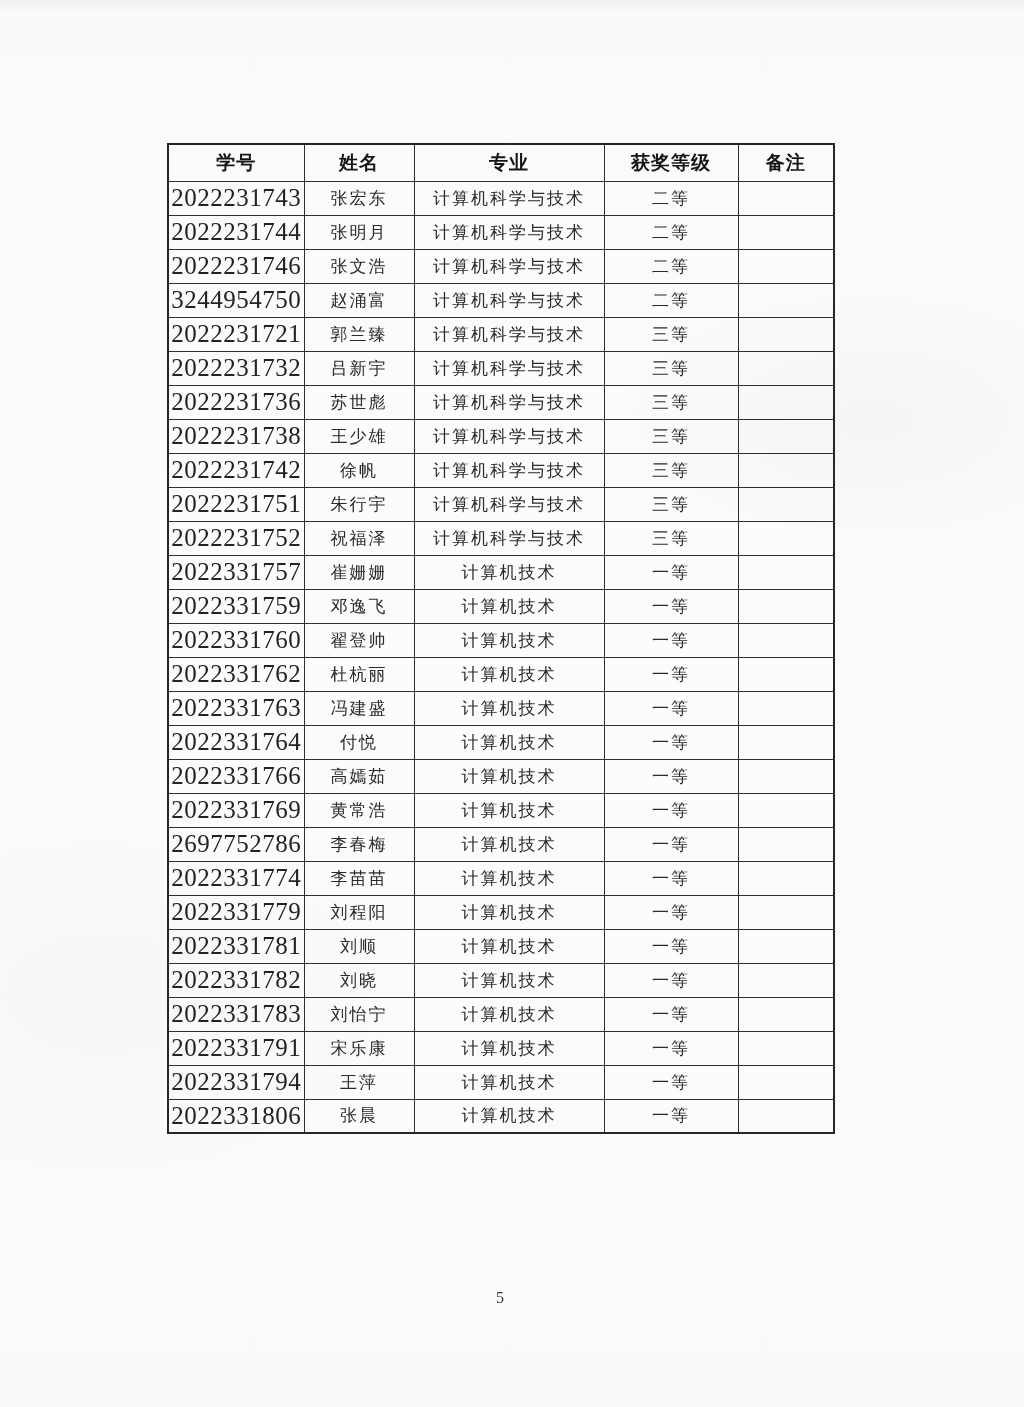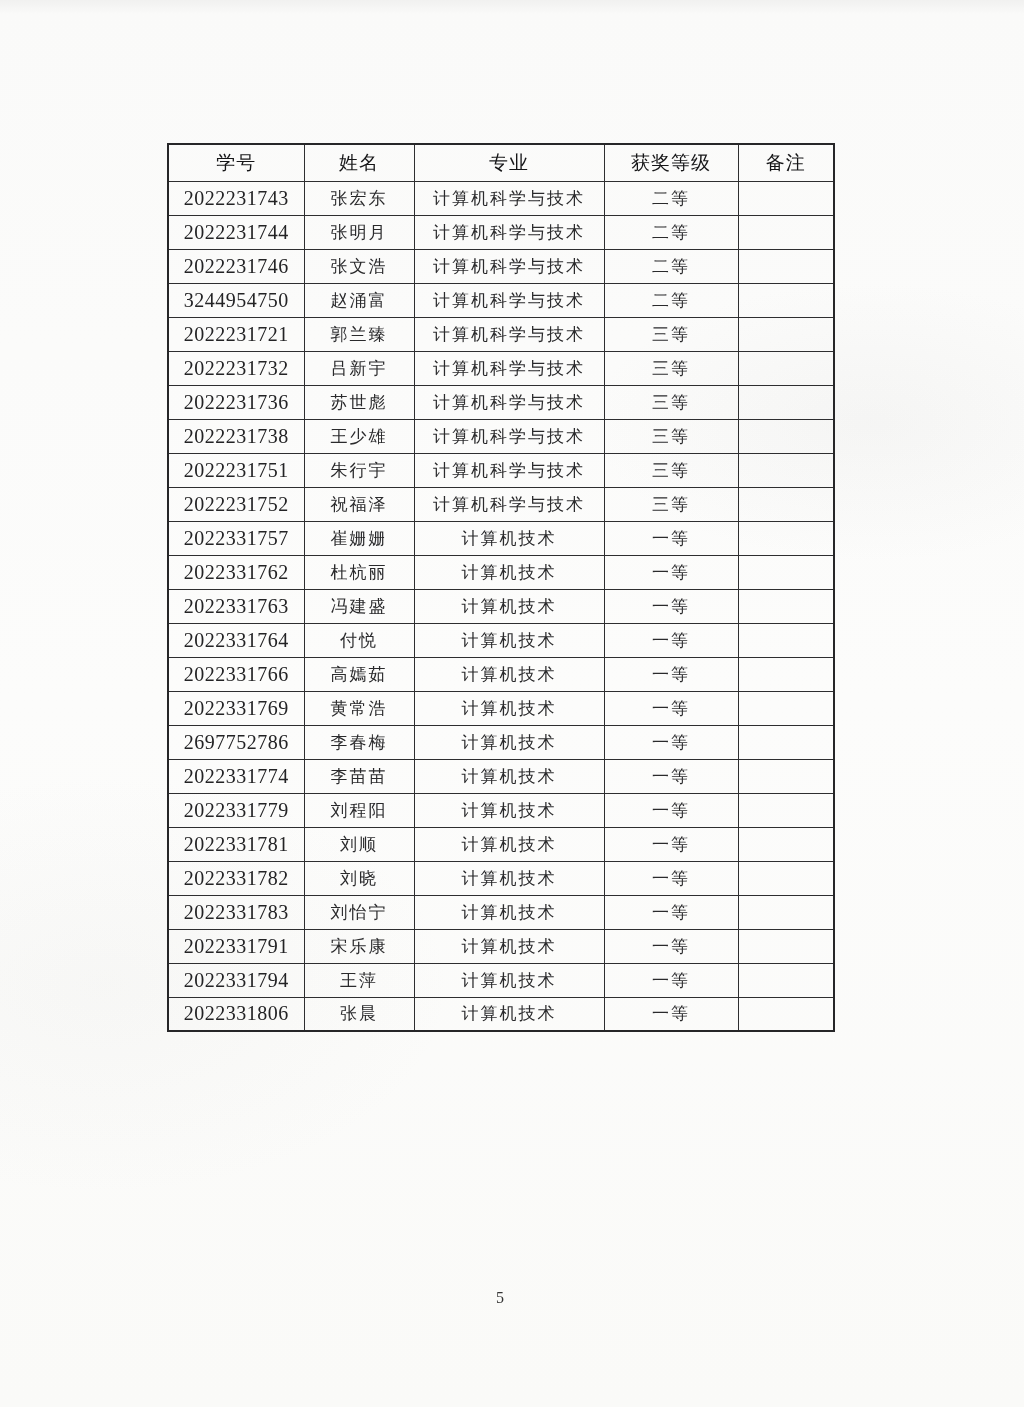--- a/index.html
+++ b/index.html
@@ -34,27 +34,27 @@
     border: 1.5px solid #2e2e30;
     text-align: center;
     vertical-align: middle;
     overflow: hidden;
     white-space: nowrap;
   }
   .award-table { border: 2px solid #262628; }
   .award-table th {
     height: 37px;
     font-size: 19px;
-    font-weight: 400;
+    font-weight: 700;
     letter-spacing: 1px;
     color: #151517;
   }
   .award-table td { height: 34px; }
   td.cell-id {
-    font-size: 20px;
+    font-size: 25px;
     font-family: "Liberation Serif", "DejaVu Serif", serif;
     letter-spacing: 0.5px;
     color: #232325;
   }
   td.cell-name, td.cell-major, td.cell-award {
     font-size: 17px;
     letter-spacing: 2px;
     color: #2a2a2c;
   }
   .page-number {
@@ -148,36 +148,57 @@
       <td class="cell-note"></td>
     </tr>
         <tr>
       <td class="cell-id">2022231738</td>
       <td class="cell-name">王少雄</td>
       <td class="cell-major">计算机科学与技术</td>
       <td class="cell-award">三等</td>
       <td class="cell-note"></td>
     </tr>
         <tr>
+      <td class="cell-id">2022231742</td>
+      <td class="cell-name">徐帆</td>
+      <td class="cell-major">计算机科学与技术</td>
+      <td class="cell-award">三等</td>
+      <td class="cell-note"></td>
+    </tr>
+        <tr>
       <td class="cell-id">2022231751</td>
       <td class="cell-name">朱行宇</td>
       <td class="cell-major">计算机科学与技术</td>
       <td class="cell-award">三等</td>
       <td class="cell-note"></td>
     </tr>
         <tr>
       <td class="cell-id">2022231752</td>
       <td class="cell-name">祝福泽</td>
       <td class="cell-major">计算机科学与技术</td>
       <td class="cell-award">三等</td>
       <td class="cell-note"></td>
     </tr>
         <tr>
       <td class="cell-id">2022331757</td>
       <td class="cell-name">崔姗姗</td>
+      <td class="cell-major">计算机技术</td>
+      <td class="cell-award">一等</td>
+      <td class="cell-note"></td>
+    </tr>
+        <tr>
+      <td class="cell-id">2022331759</td>
+      <td class="cell-name">邓逸飞</td>
+      <td class="cell-major">计算机技术</td>
+      <td class="cell-award">一等</td>
+      <td class="cell-note"></td>
+    </tr>
+        <tr>
+      <td class="cell-id">2022331760</td>
+      <td class="cell-name">翟登帅</td>
       <td class="cell-major">计算机技术</td>
       <td class="cell-award">一等</td>
       <td class="cell-note"></td>
     </tr>
         <tr>
       <td class="cell-id">2022331762</td>
       <td class="cell-name">杜杭丽</td>
       <td class="cell-major">计算机技术</td>
       <td class="cell-award">一等</td>
       <td class="cell-note"></td>

